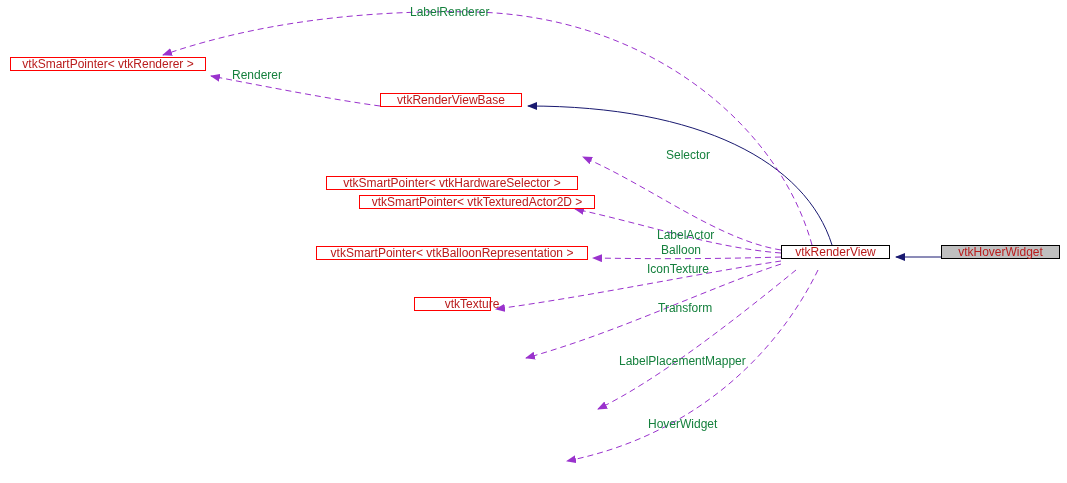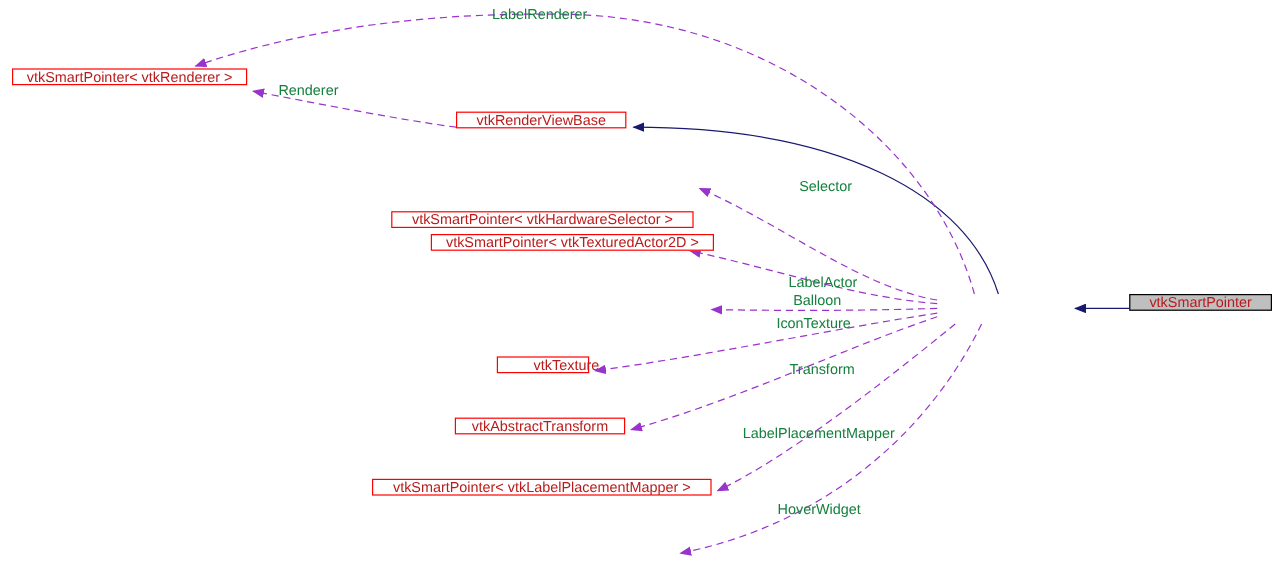--- a/index.html
+++ b/index.html
@@ -82,30 +82,30 @@
   </svg>
 
   <div class="node" style="left:10px; top:57px; width:196px;">vtkSmartPointer&lt; vtkRenderer &gt;</div>
 
   <div class="node" style="left:380px; top:93px; width:142px;">vtkRenderViewBase</div>
 
   <div class="node" style="left:326px; top:143px; width:252px;margin-top:33px;">vtkSmartPointer&lt; vtkHardwareSelector &gt;</div>
 
   <div class="node" style="left:334px; top:195px; width:236px;margin-left:25px;">vtkSmartPointer&lt; vtkTexturedActor2D &gt;</div>
 
+  <div class="node" style="left:316px; top:246px; width:272px;">vtkSmartPointer&lt; vtkBalloonRepresentation &gt;</div>
 
   <div class="node" style="left:414px; top:297px; width:77px;padding-left:39px;">vtkTexture</div>
 
-  <div class="node" style="left:379px; top:348px; width:142px;">vtkAbstractTransform</div>
-
-  <div class="node" style="left:310px; top:399px; width:283px;">vtkSmartPointer&lt; vtkLabelPlacementMapper &gt;</div>
 
 
 
-  <div class="node current" style="left:941px; top:245px; width:119px;">vtkSmartPointer</div>
+  <div class="node plain" style="left:781px; top:245px; width:109px;">vtkRenderView</div>
+
+  <div class="node current" style="left:941px; top:245px; width:119px;">vtkHoverWidget</div>
 
   <span class="edge-label" style="left:410px; top:5px;">LabelRenderer</span>
 
   <span class="edge-label" style="left:232px; top:68px;">Renderer</span>
 
   <span class="edge-label" style="left:666px; top:148px;">Selector</span>
 
   <span class="edge-label" style="left:657px; top:204px;margin-top:24px;">LabelActor</span>
 
   <span class="edge-label" style="left:661px; top:243px;">Balloon</span>

